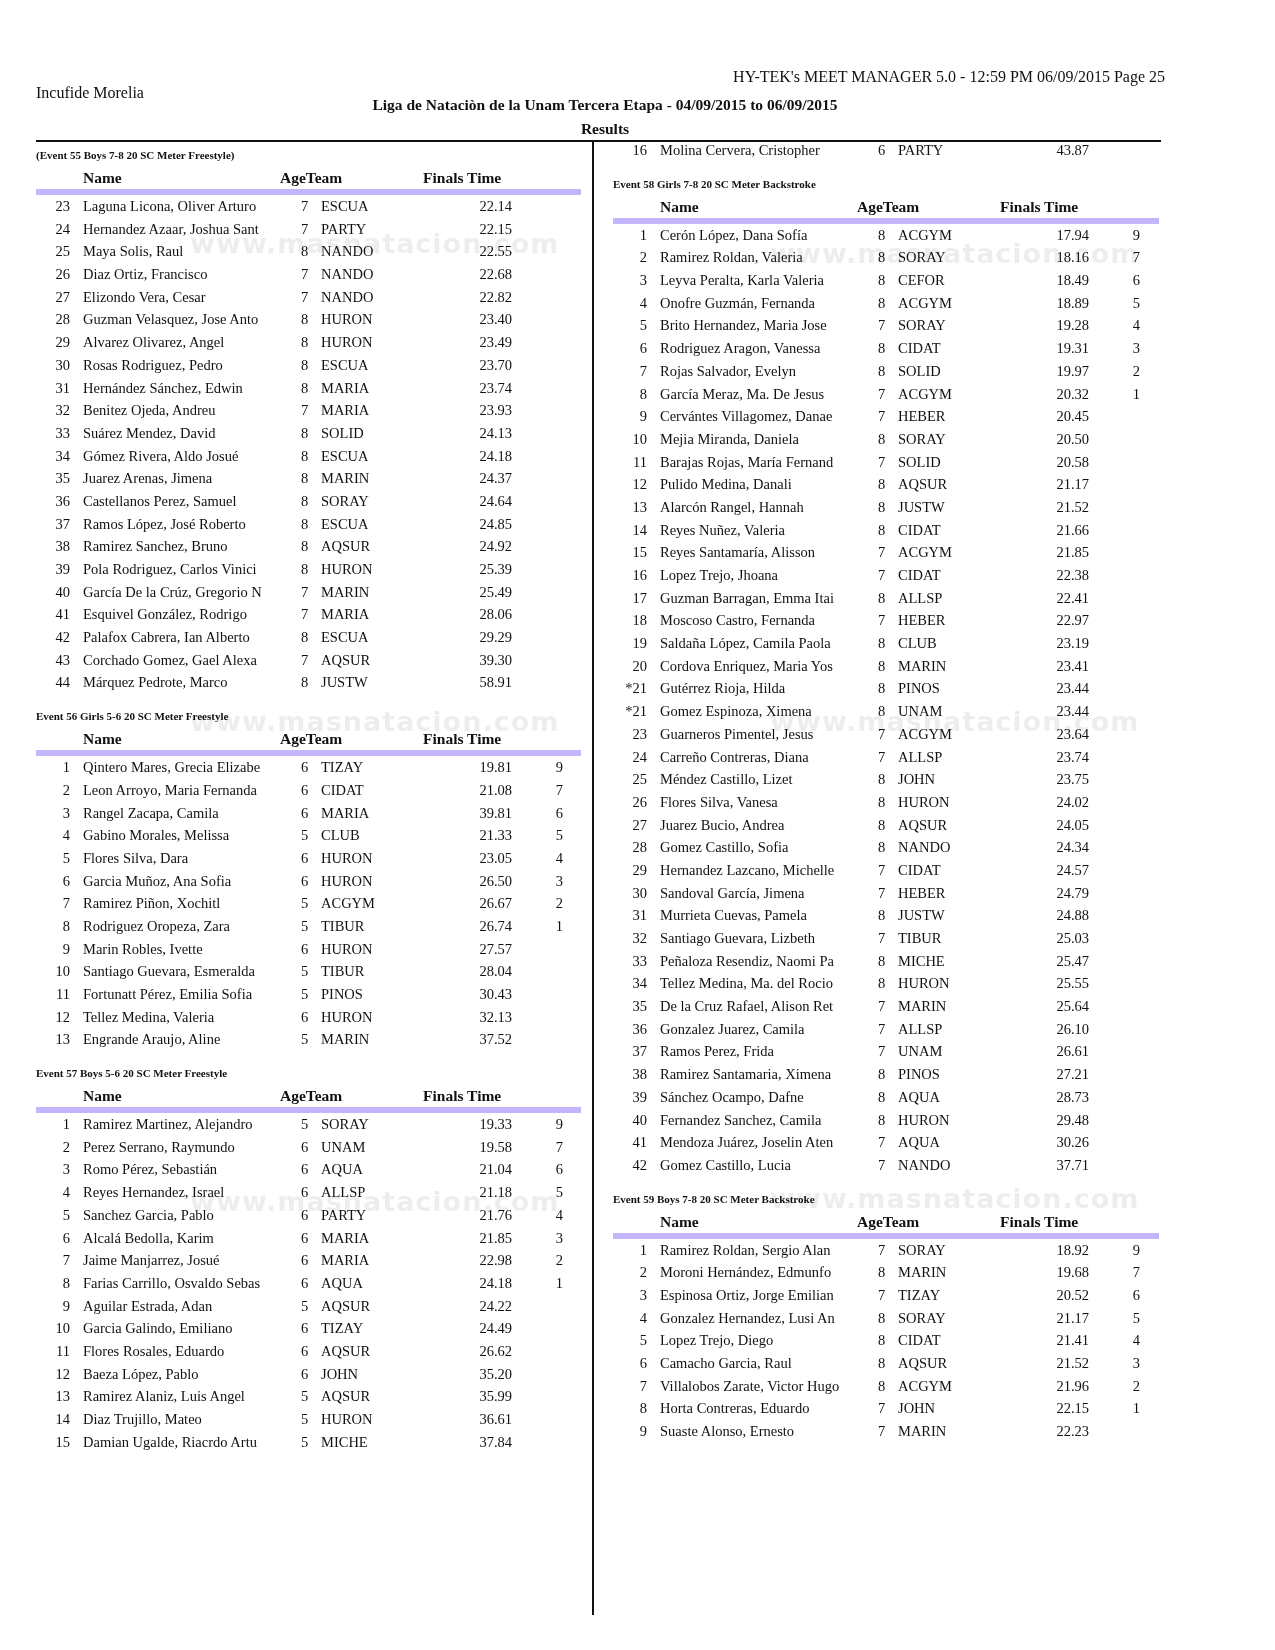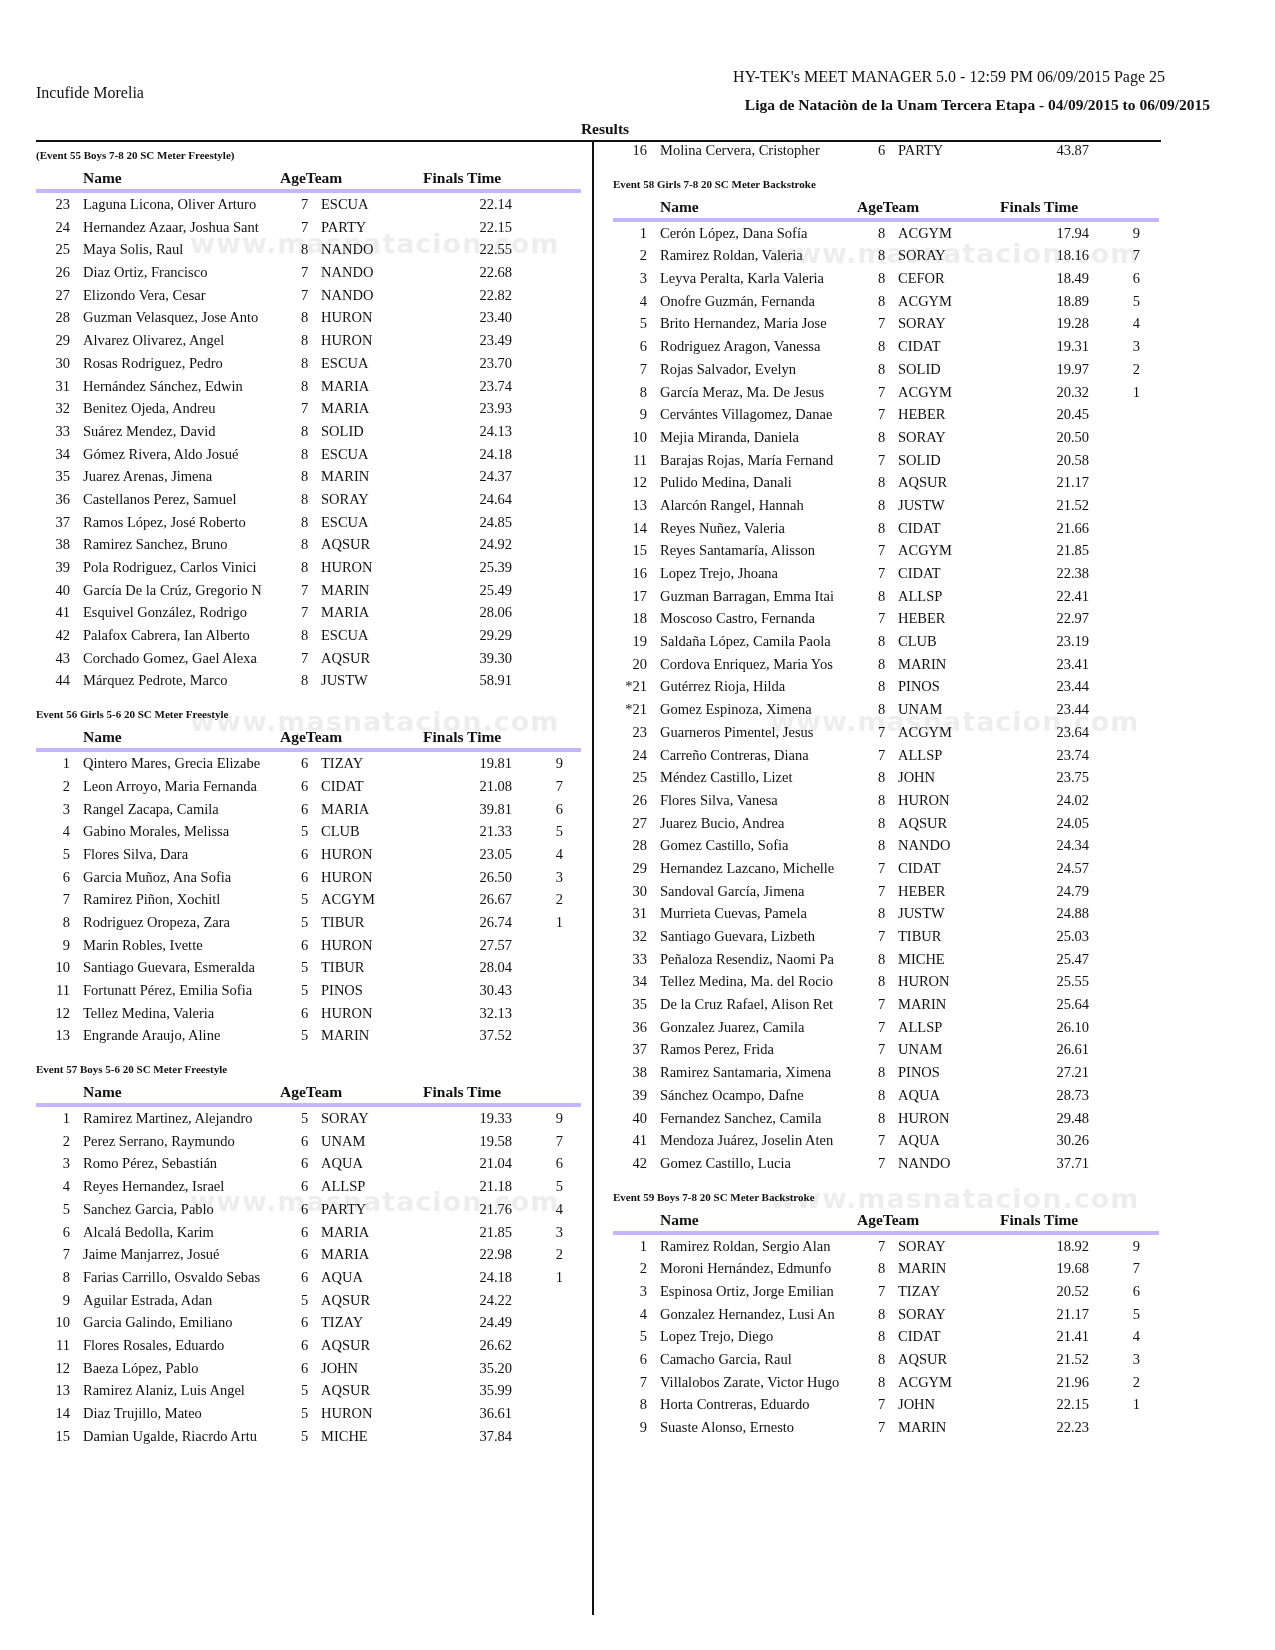--- a/index.html
+++ b/index.html
@@ -1,28 +1,28 @@
 <!DOCTYPE html>
 <html><head>
 <meta charset="utf-8">
 <style>
   html, body { margin:0; padding:0; background:#fff; }
   body { width:1275px; height:1650px; position:relative; font-family:"Liberation Serif","DejaVu Serif",serif; color:#111; overflow:hidden; }
   .hdr-left { position:absolute; left:36px; top:84px; font-size:16px; }
   .hdr-right { position:absolute; right:110px; top:68px; font-size:16px; }
-  .hdr-title { position:absolute; left:0; width:1210px; text-align:right; top:96px; font-size:15.5px; font-weight:bold; }
+  .hdr-title { position:absolute; left:0; width:1210px; text-align:center; top:96px; font-size:15.5px; font-weight:bold; }
   .hdr-results { position:absolute; left:0; width:1210px; text-align:center; top:120px; font-size:15.5px; font-weight:bold; }
   .top-rule { position:absolute; left:36px; top:140px; width:1125px; height:2px; background:#111; }
   .col-divider { position:absolute; left:592px; top:140px; width:2px; height:1475px; background:#111; }
   .col { position:absolute; }
   #col-left { left:36px; top:143px; width:545px; }
   #col-right { left:613px; top:139px; width:546px; }
   .event-title { font-weight:bold; font-size:11px; height:24px; line-height:24px; padding-top:0; }
   .event-block { margin-bottom:10px; }
-  .colhead { position:relative; height:22px; font-weight:bold; font-size:15.5px; border-bottom:4px solid #c4b5fd; }
+  .colhead { position:relative; height:22px; font-weight:bold; font-size:15.5px; border-bottom:6px solid #c4b5fd; }
   .colhead span { position:absolute; top:2px; }
   .ch-name { left:47px; }
   .ch-age { left:244px; }
   .ch-final { left:387px; }
   .row { position:relative; height:22.7px; font-size:14.5px; }
   .row span { position:absolute; top:3px; white-space:nowrap; }
   .c-place { left:0; width:34px; text-align:right; }
   .c-name { left:47px; width:192px; overflow:hidden; }
   .c-age { left:265px; }
   .c-team { left:285px; }

